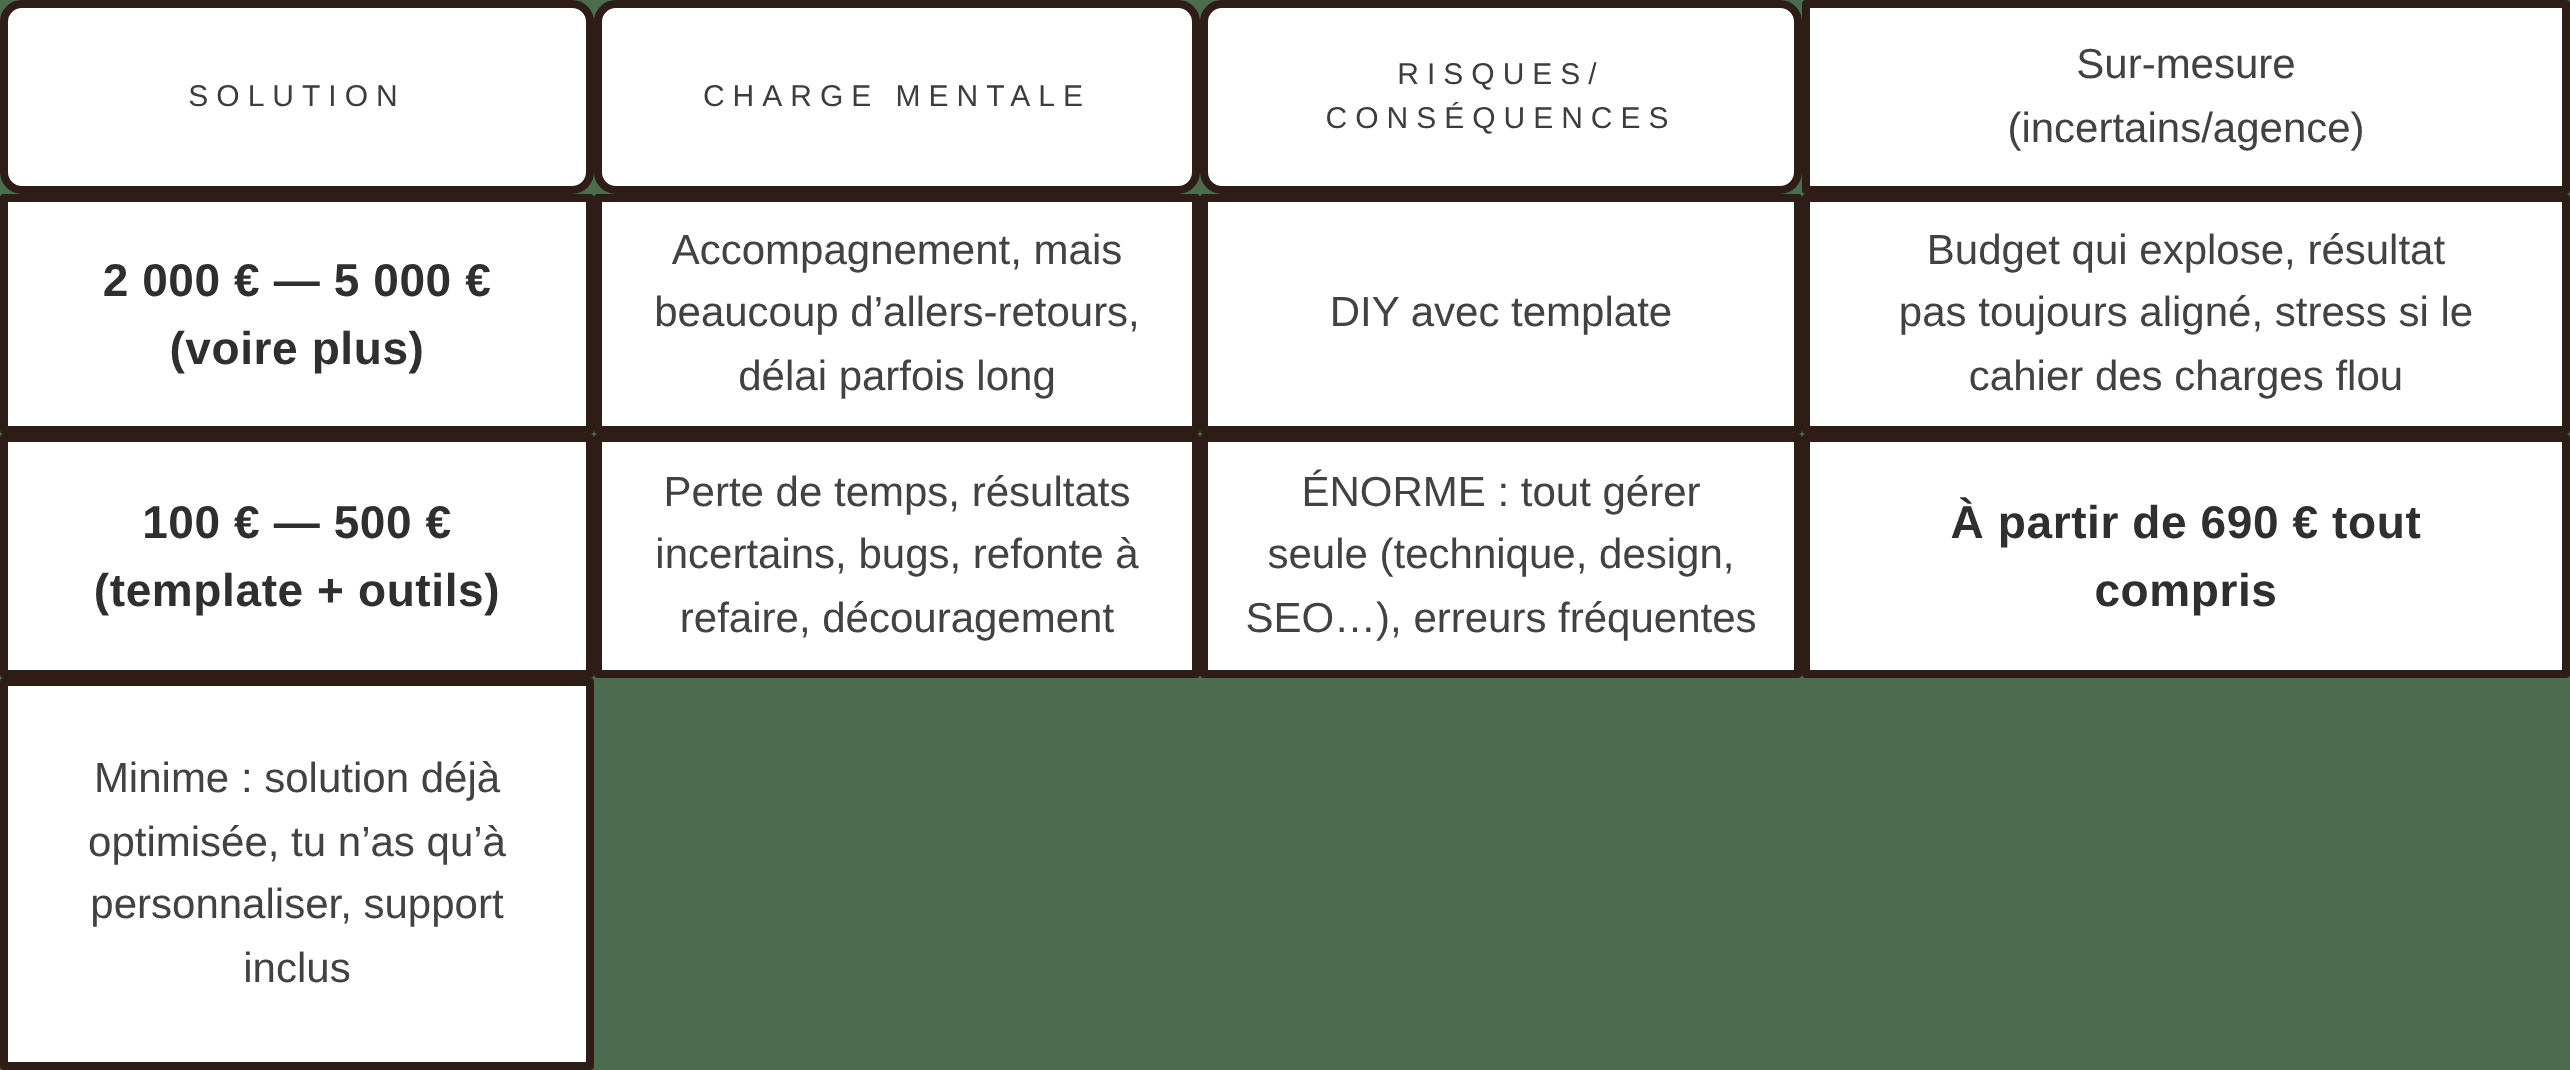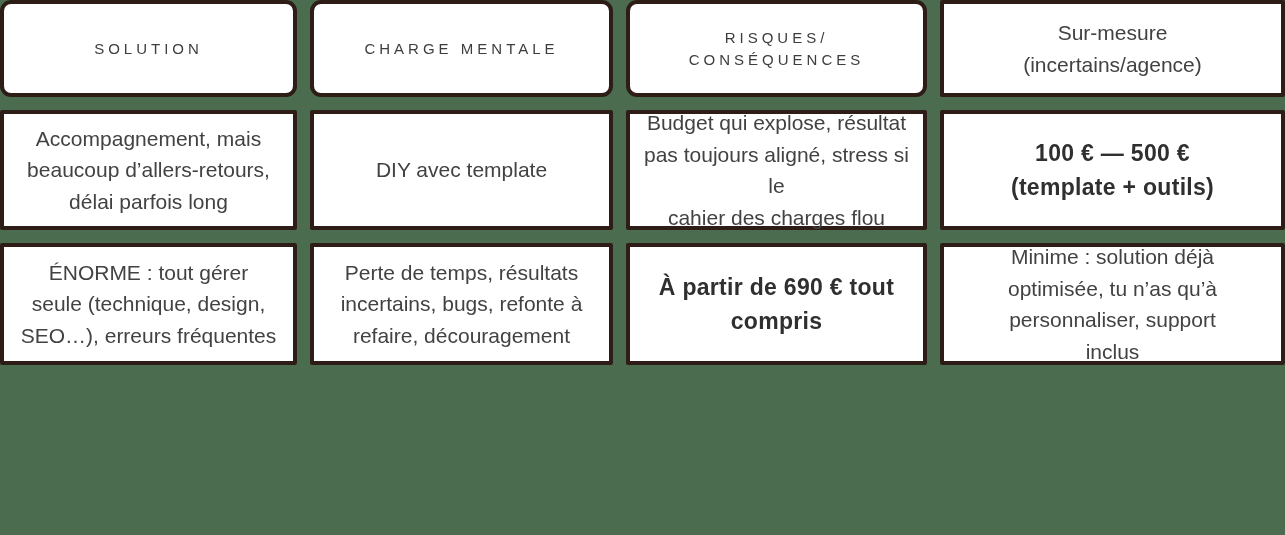--- a/index.html
+++ b/index.html
@@ -7,21 +7,20 @@
     padding: 0;
     background: #4b6c4f;
   }
   .board {
     width: 1285px;
     height: 535px;
     background: #4b6c4f;
     display: grid;
     grid-template-columns: 297px 303px 301px 1fr;
     grid-template-rows: 97px 120px 122px 1fr;
-    gap: 13px;
     overflow: hidden;
     font-family: "Liberation Sans", sans-serif;
   }
   .cell {
     background: #ffffff;
     border: 4px solid #2e1c17;
     box-sizing: border-box;
     display: flex;
     align-items: center;
     justify-content: center;
@@ -71,46 +70,50 @@
   <div class="cell header">
     <span class="htext">RISQUES/
 CONSÉQUENCES</span>
   </div>
 
   <div class="cell body">
     <span class="btext">Sur-mesure
 (incertains/agence)</span>
   </div>
   <div class="cell body">
+    <span class="cost">2 000 € — 5 000 €
+(voire plus)</span>
+  </div>
+  <div class="cell body">
     <span class="btext">Accompagnement, mais
 beaucoup d’allers-retours,
 délai parfois long</span>
   </div>
   <div class="cell body">
     <span class="btext">DIY avec template</span>
   </div>
 
   <div class="cell body">
     <span class="btext">Budget qui explose, résultat
 pas toujours aligné, stress si le
 cahier des charges flou</span>
   </div>
   <div class="cell body">
     <span class="cost">100 € — 500 €
 (template + outils)</span>
   </div>
   <div class="cell body">
+    <span class="btext">Perte de temps, résultats
+incertains, bugs, refonte à
+refaire, découragement</span>
+  </div>
+  <div class="cell body">
     <span class="btext">ÉNORME : tout gérer
 seule (technique, design,
 SEO…), erreurs fréquentes</span>
-  </div>
-  <div class="cell body">
-    <span class="btext">Perte de temps, résultats
-incertains, bugs, refonte à
-refaire, découragement</span>
   </div>
 
   <div class="cell body">
     <span class="cost">À partir de 690 € tout
 compris</span>
   </div>
   <div class="cell body">
     <span class="btext">Minime : solution déjà
 optimisée, tu n’as qu’à
 personnaliser, support

